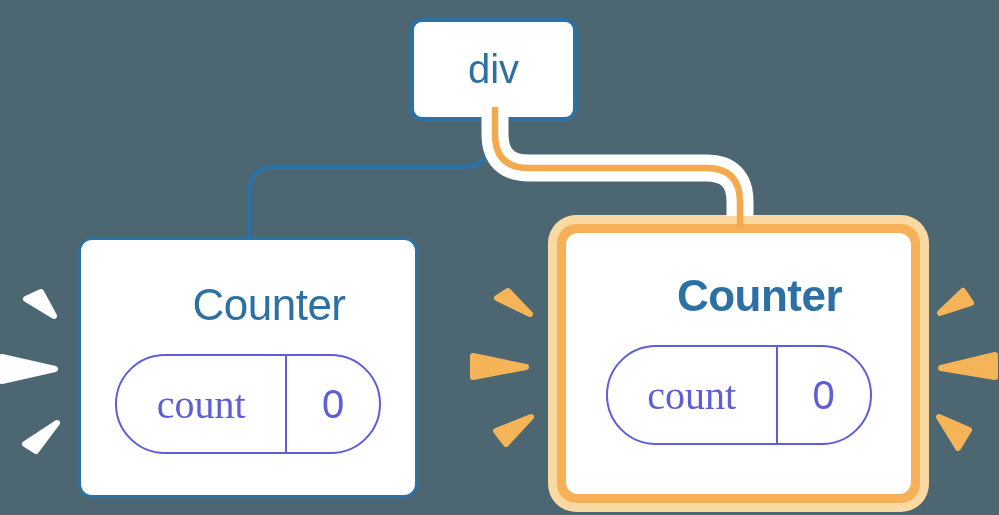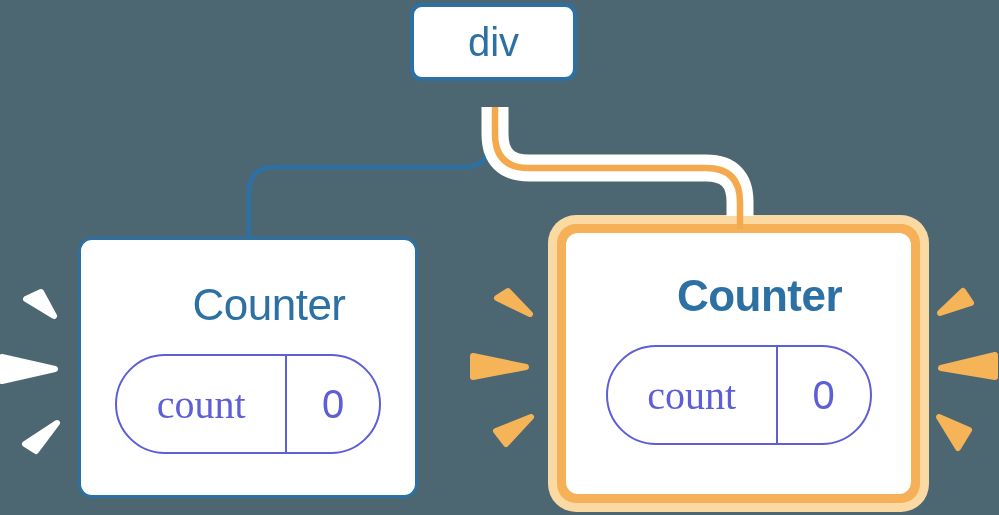--- a/index.html
+++ b/index.html
@@ -7,21 +7,21 @@
     --orange-line:#f5a94d; --orange-ring:#f6b158; --peach:#fbd9a3;
     --wedge-white:#ffffff; --wedge-orange:#f6b458; --card-bg:#ffffff;
   }
   *{box-sizing:border-box;margin:0;padding:0;}
   html,body{width:999px;height:515px;overflow:hidden;}
   body{font-family:"Liberation Sans","DejaVu Sans",sans-serif;}
   .canvas{position:relative;width:999px;height:515px;background:var(--background);overflow:hidden;}
 
   
   .root-node{
-    position:absolute;left:410px;top:3px;width:167px;height:78px;
+    position:absolute;left:410px;top:18px;width:167px;height:103px;
     background:var(--card-bg);border:4px solid var(--blue);border-radius:12px;
     display:flex;align-items:center;justify-content:center;
     color:var(--blue);font-size:40px;font-weight:500;z-index:2;
   }
 
   
   .card{
     background:var(--card-bg);
     display:flex;flex-direction:column;align-items:center;
     padding-top:42px;gap:26px;

